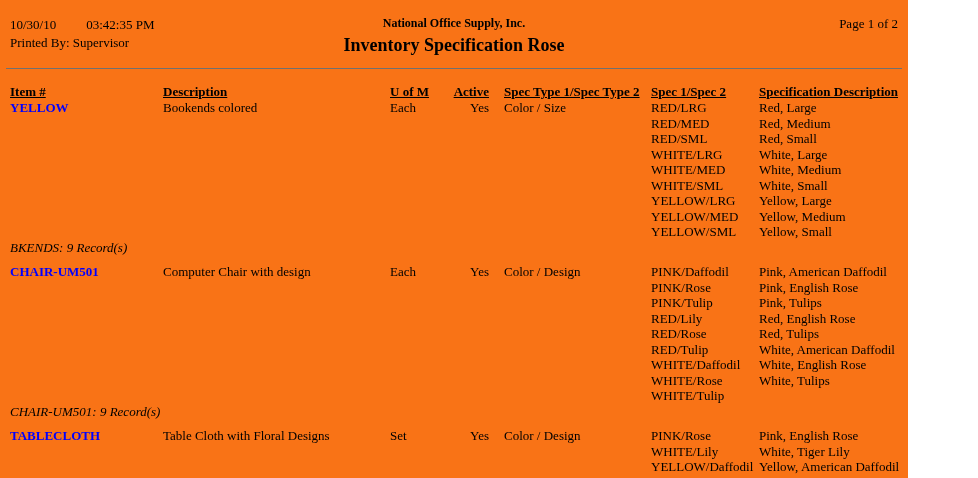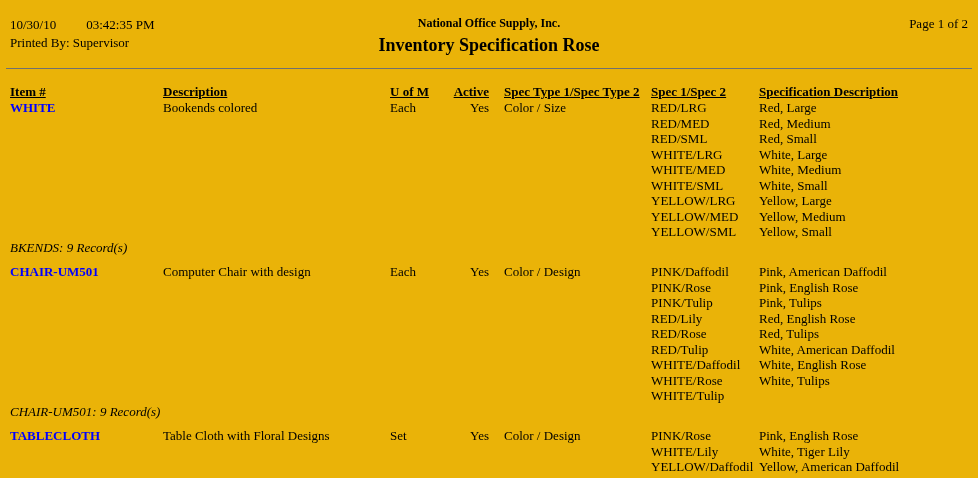--- a/index.html
+++ b/index.html
@@ -1,17 +1,17 @@
 <!DOCTYPE html>
 <html><head>
 <meta charset="utf-8">
 <style>
   html,body { margin:0; padding:0; background:#fff; }
   .page {
-    position:relative; width:978px; height:478px; background:#eab308;
+    position:relative; width:908px; height:478px; background:#f97316;
     font-family:"Liberation Serif","DejaVu Serif",serif;
     font-size:13px; color:#000; overflow:hidden;
   }
   .hdr-left { position:absolute; top:16px; left:10px; line-height:18px; white-space:nowrap; }
   .date { display:inline-block; width:73px; }
   .hdr-center { position:absolute; top:15px; left:200px; right:200px; text-align:center; }
   .company { font-weight:bold; font-size:12px; line-height:17px; }
   .rtitle { font-weight:bold; font-size:18px; line-height:21px; margin-top:3px; }
   .hdr-right { position:absolute; top:16px; right:10px; }
   .rule { position:absolute; top:68px; left:6px; right:6px; border-top:1px solid #707070; height:0; }
@@ -61,21 +61,21 @@
       <div class="cell"><span class="th">Description</span></div>
       <div class="cell"><span class="th">U of M</span></div>
       <div class="cell active"><span class="th">Active</span></div>
       <div class="cell spectype"><span class="th">Spec Type 1/Spec Type 2</span></div>
       <div class="cell"><span class="th">Spec 1/Spec 2</span></div>
       <div class="cell"><span class="th">Specification Description</span></div>
     </div>
     <div id="tbody">
         <div class="group">
           <div class="trow">
-            <div class="cell item item-code" style="color: rgb(0, 0, 255);">WHITE</div>
+            <div class="cell item item-code" style="color: rgb(0, 0, 255);">YELLOW</div>
             <div class="cell desc">Bookends colored</div>
             <div class="cell uofm">Each</div>
             <div class="cell active">Yes</div>
             <div class="cell spectype">Color / Size</div>
             <div class="cell speccol">
               <div class="specline">RED/LRG</div>
               <div class="specline">RED/MED</div>
               <div class="specline">RED/SML</div>
               <div class="specline">WHITE/LRG</div>
               <div class="specline">WHITE/MED</div>

